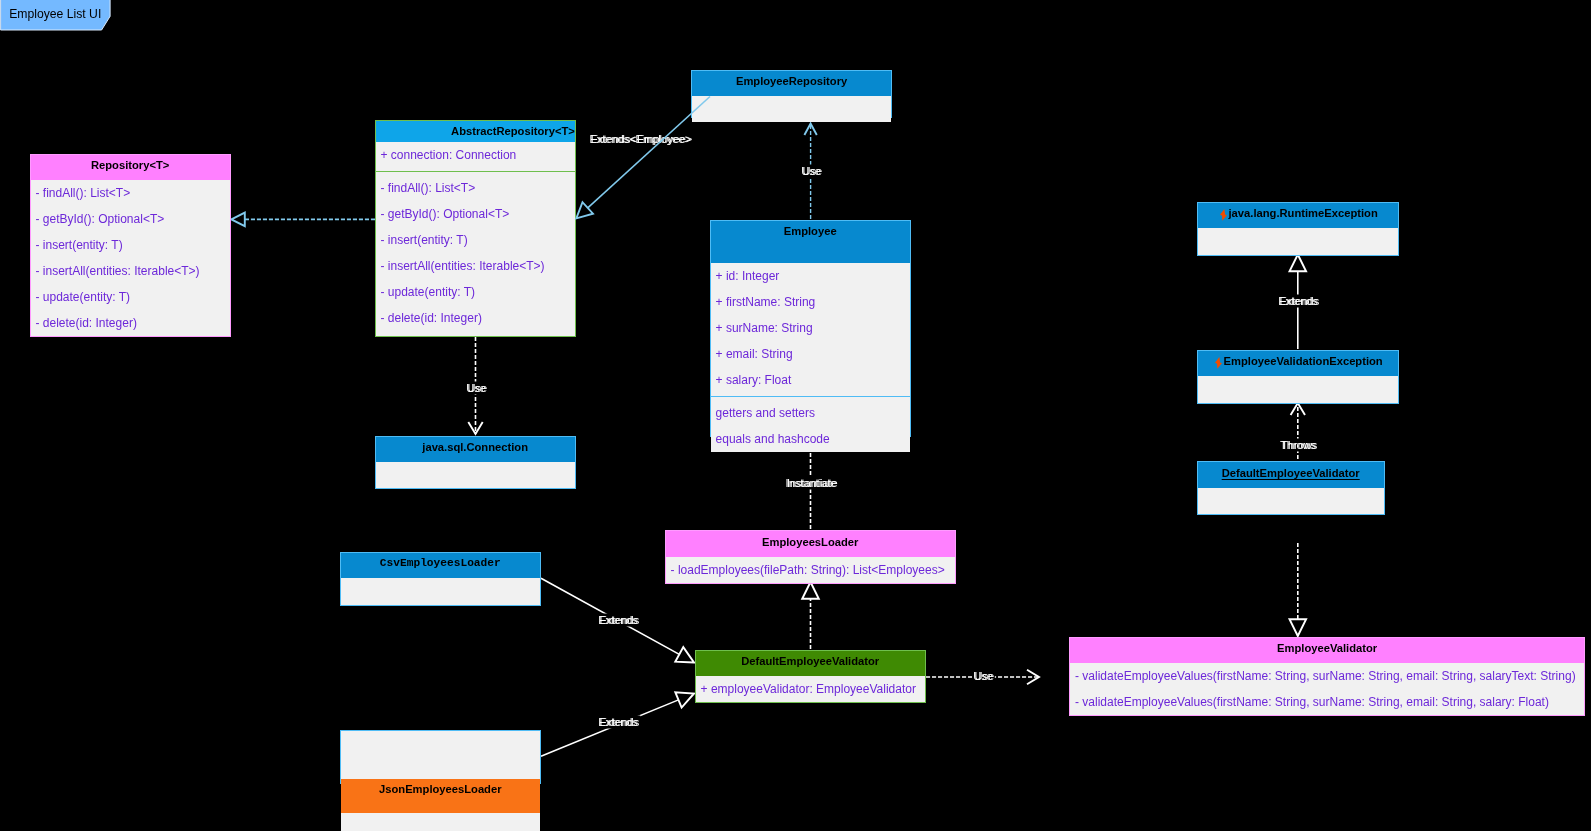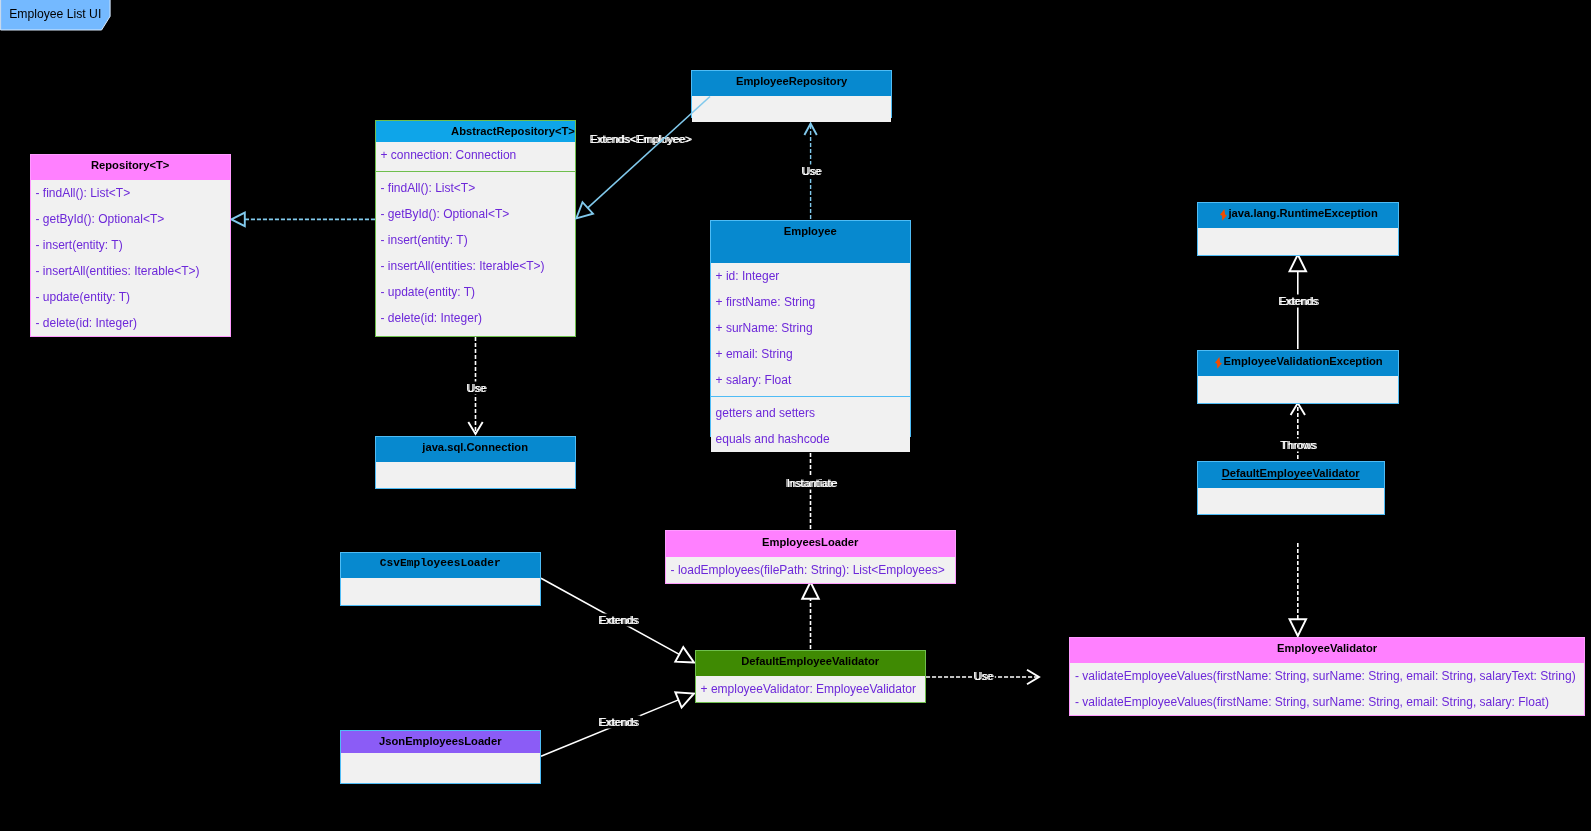--- a/index.html
+++ b/index.html
@@ -112,21 +112,21 @@
       </div>
       <div class="node" data-name="class-node-java-sql-connection" style="left: 374.5px; top: 435.6px; width: 201.3px; height: 53.8px; border: 1px solid rgb(79, 188, 245);">
         <div class="hdr" data-name="class-node-header" style="height:25.7px;line-height:25.7px;background:#0789CF;"><span data-name="class-node-title">java.sql.Connection</span></div>
         <div class="sect" data-name="class-node-section" style="height:26.1px;padding-top:0px;"></div>
       </div>
       <div class="node" data-name="class-node-csv-employees-loader" style="left: 339.8px; top: 551.7px; width: 201px; height: 54.1px; border: 1px solid rgb(79, 188, 245);">
         <div class="hdr" data-name="class-node-header" style="height:25.6px;line-height:25.6px;background:#0789CF;font-family:Liberation Mono, monospace;"><span data-name="class-node-title">CsvEmployeesLoader</span></div>
         <div class="sect" data-name="class-node-section" style="height:26.5px;padding-top:0px;"></div>
       </div>
       <div class="node" data-name="class-node-json-employees-loader" style="left: 339.8px; top: 729.7px; width: 201px; height: 54.1px; border: 1px solid rgb(79, 188, 245);">
-        <div class="hdr" data-name="class-node-header" style="height:22px;line-height:25.6px;background:#8b5cf6;"><span data-name="class-node-title">JsonEmployeesLoader</span></div>
+        <div class="hdr" data-name="class-node-header" style="height:34px;line-height:25.6px;background:#f97316;margin-top:48px;"><span data-name="class-node-title">JsonEmployeesLoader</span></div>
         <div class="sect" data-name="class-node-section" style="height:26.5px;padding-top:0px;"></div>
       </div>
       <div class="node" data-name="class-node-employees-loader" style="left: 664.6px; top: 529.7px; width: 291.2px; height: 54.1px; border: 1px solid rgb(255, 155, 255);">
         <div class="hdr" data-name="class-node-header" style="height:26.3px;line-height:26.3px;background:#FF80FF;"><span data-name="class-node-title">EmployeesLoader</span></div>
         <div class="sect" data-name="class-node-section" style="height:25.8px;padding-top:-1.2px;">
           <div class="row" data-name="class-node-row" style="height:26px;line-height:26px;">- loadEmployees(filePath: String): List&lt;Employees&gt;</div>
         </div>
       </div>
       <div class="node" data-name="class-node-abstract-employees-loader" style="left: 694.6px; top: 649.7px; width: 231.2px; height: 53.4px; border: 1px solid rgb(111, 191, 77);">
         <div class="hdr" data-name="class-node-header" style="height:25.3px;line-height:25.3px;background:#3F8A03;"><span data-name="class-node-title">DefaultEmployeeValidator</span></div>

